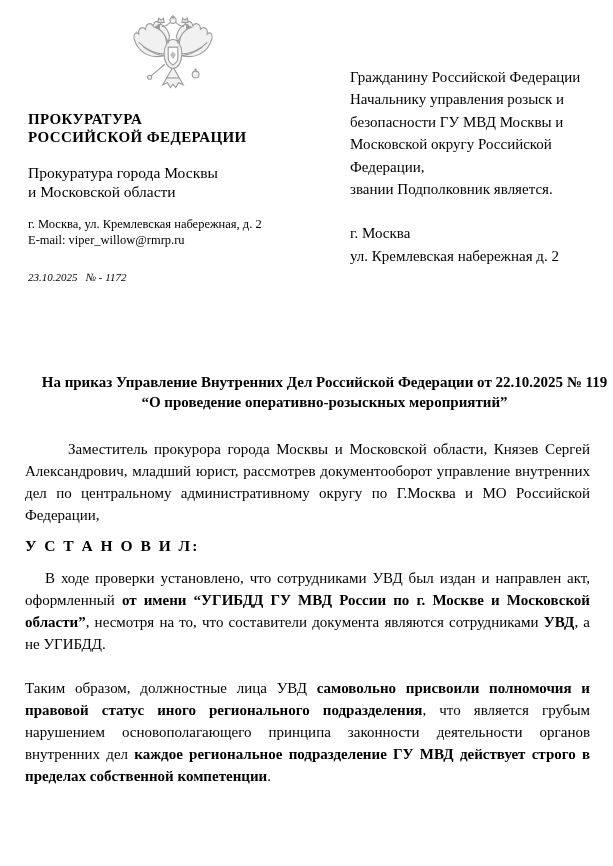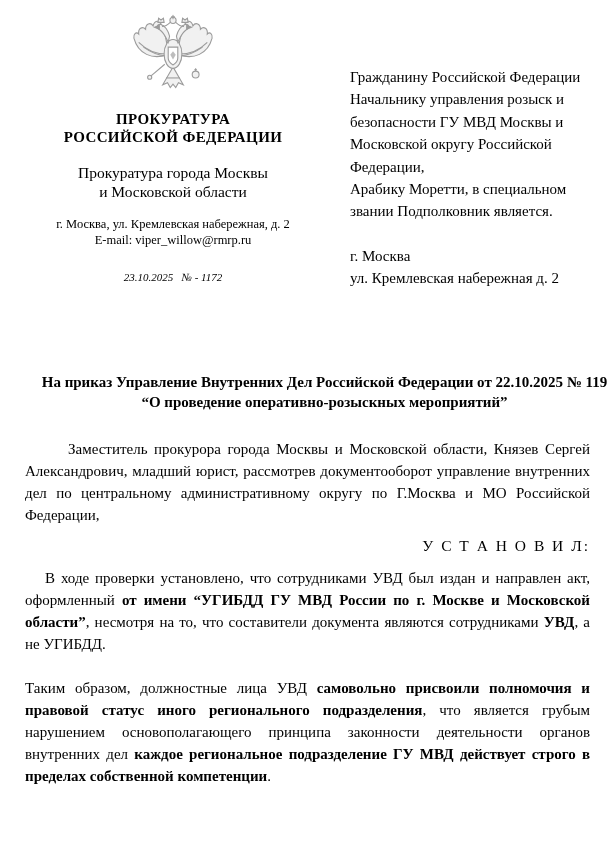--- a/index.html
+++ b/index.html
@@ -13,21 +13,20 @@
     font-family: "Liberation Serif", serif;
     color: #000000;
     overflow: hidden;
   }
   
   .header { position: relative; height: 300px; }
   .left-col {
     position: absolute;
     left: 28px; top: 12px;
     width: 290px;
-    text-align: center;
   }
   .emblem-wrap { height: 92px; display: flex; justify-content: center; align-items: flex-start; }
   .org-name { margin-top: 6px; font-weight: bold; font-size: 15px; line-height: 18px; letter-spacing: 0.4px; }
   .sub-name { margin-top: 17px; font-weight: normal; font-size: 15.5px; line-height: 19px; }
   .addr { margin-top: 15px; font-size: 12.5px; line-height: 16px; }
   .email { font-size: 12.5px; line-height: 16px; }
   .date-line { margin-top: 23px; font-style: italic; font-size: 11px; white-space: pre; }
   .right-col {
     position: absolute;
     left: 350px; top: 66px;
@@ -43,21 +42,21 @@
   .protest-sub { font-weight: bold; font-size: 15px; line-height: 20px; white-space: nowrap; margin-left: 36px; }
   .protest-sub:first-of-type { margin-top: 3px; }
   
   .body-block {
     margin: 26px 23px 0 25px;
     font-size: 15px;
     line-height: 22px;
     text-align: justify;
   }
   .p-intro { text-indent: 43px; }
-  .ustanovil { text-align: right; font-weight: normal; font-size: 15.5px; letter-spacing: 2px; margin: 9px 0 10px 0; }
+  .ustanovil { text-align: left; font-weight: bold; font-size: 15.5px; letter-spacing: 2px; margin: 9px 0 10px 0; }
   .p-findings { text-indent: 20px; margin-bottom: 22px; }
   .p-conclusion { text-indent: 0; }
   .seg-b { font-weight: bold; }
 </style>
 </head>
 <body>
 
 <div class="page">
 
   <div class="header">
@@ -114,21 +113,20 @@
       <div class="email">E-mail: viper_willow@rmrp.ru</div>
       <div class="date-line">23.10.2025   № - 1172</div>
     </div>
 
     <div class="right-col">
       <div>Гражданину Российской Федерации</div>
       <div>Начальнику управления розыск и</div>
       <div>безопасности ГУ МВД Москвы и</div>
       <div>Московской округу Российской</div>
       <div>Федерации,</div>
-      <div>Арабику Моретти, в специальном</div>
       <div>звании Подполковник является.</div>
       <div class="addressee-place">г. Москва</div>
       <div>ул. Кремлевская набережная д. 2</div>
     </div>
   </div>
 
   <div class="title-block">
     <div class="protest-sub">На приказ Управление Внутренних Дел Российской Федерации от 22.10.2025 № 119</div>
     <div class="protest-sub">“О проведение оперативно-розыскных мероприятий”</div>
   </div>

